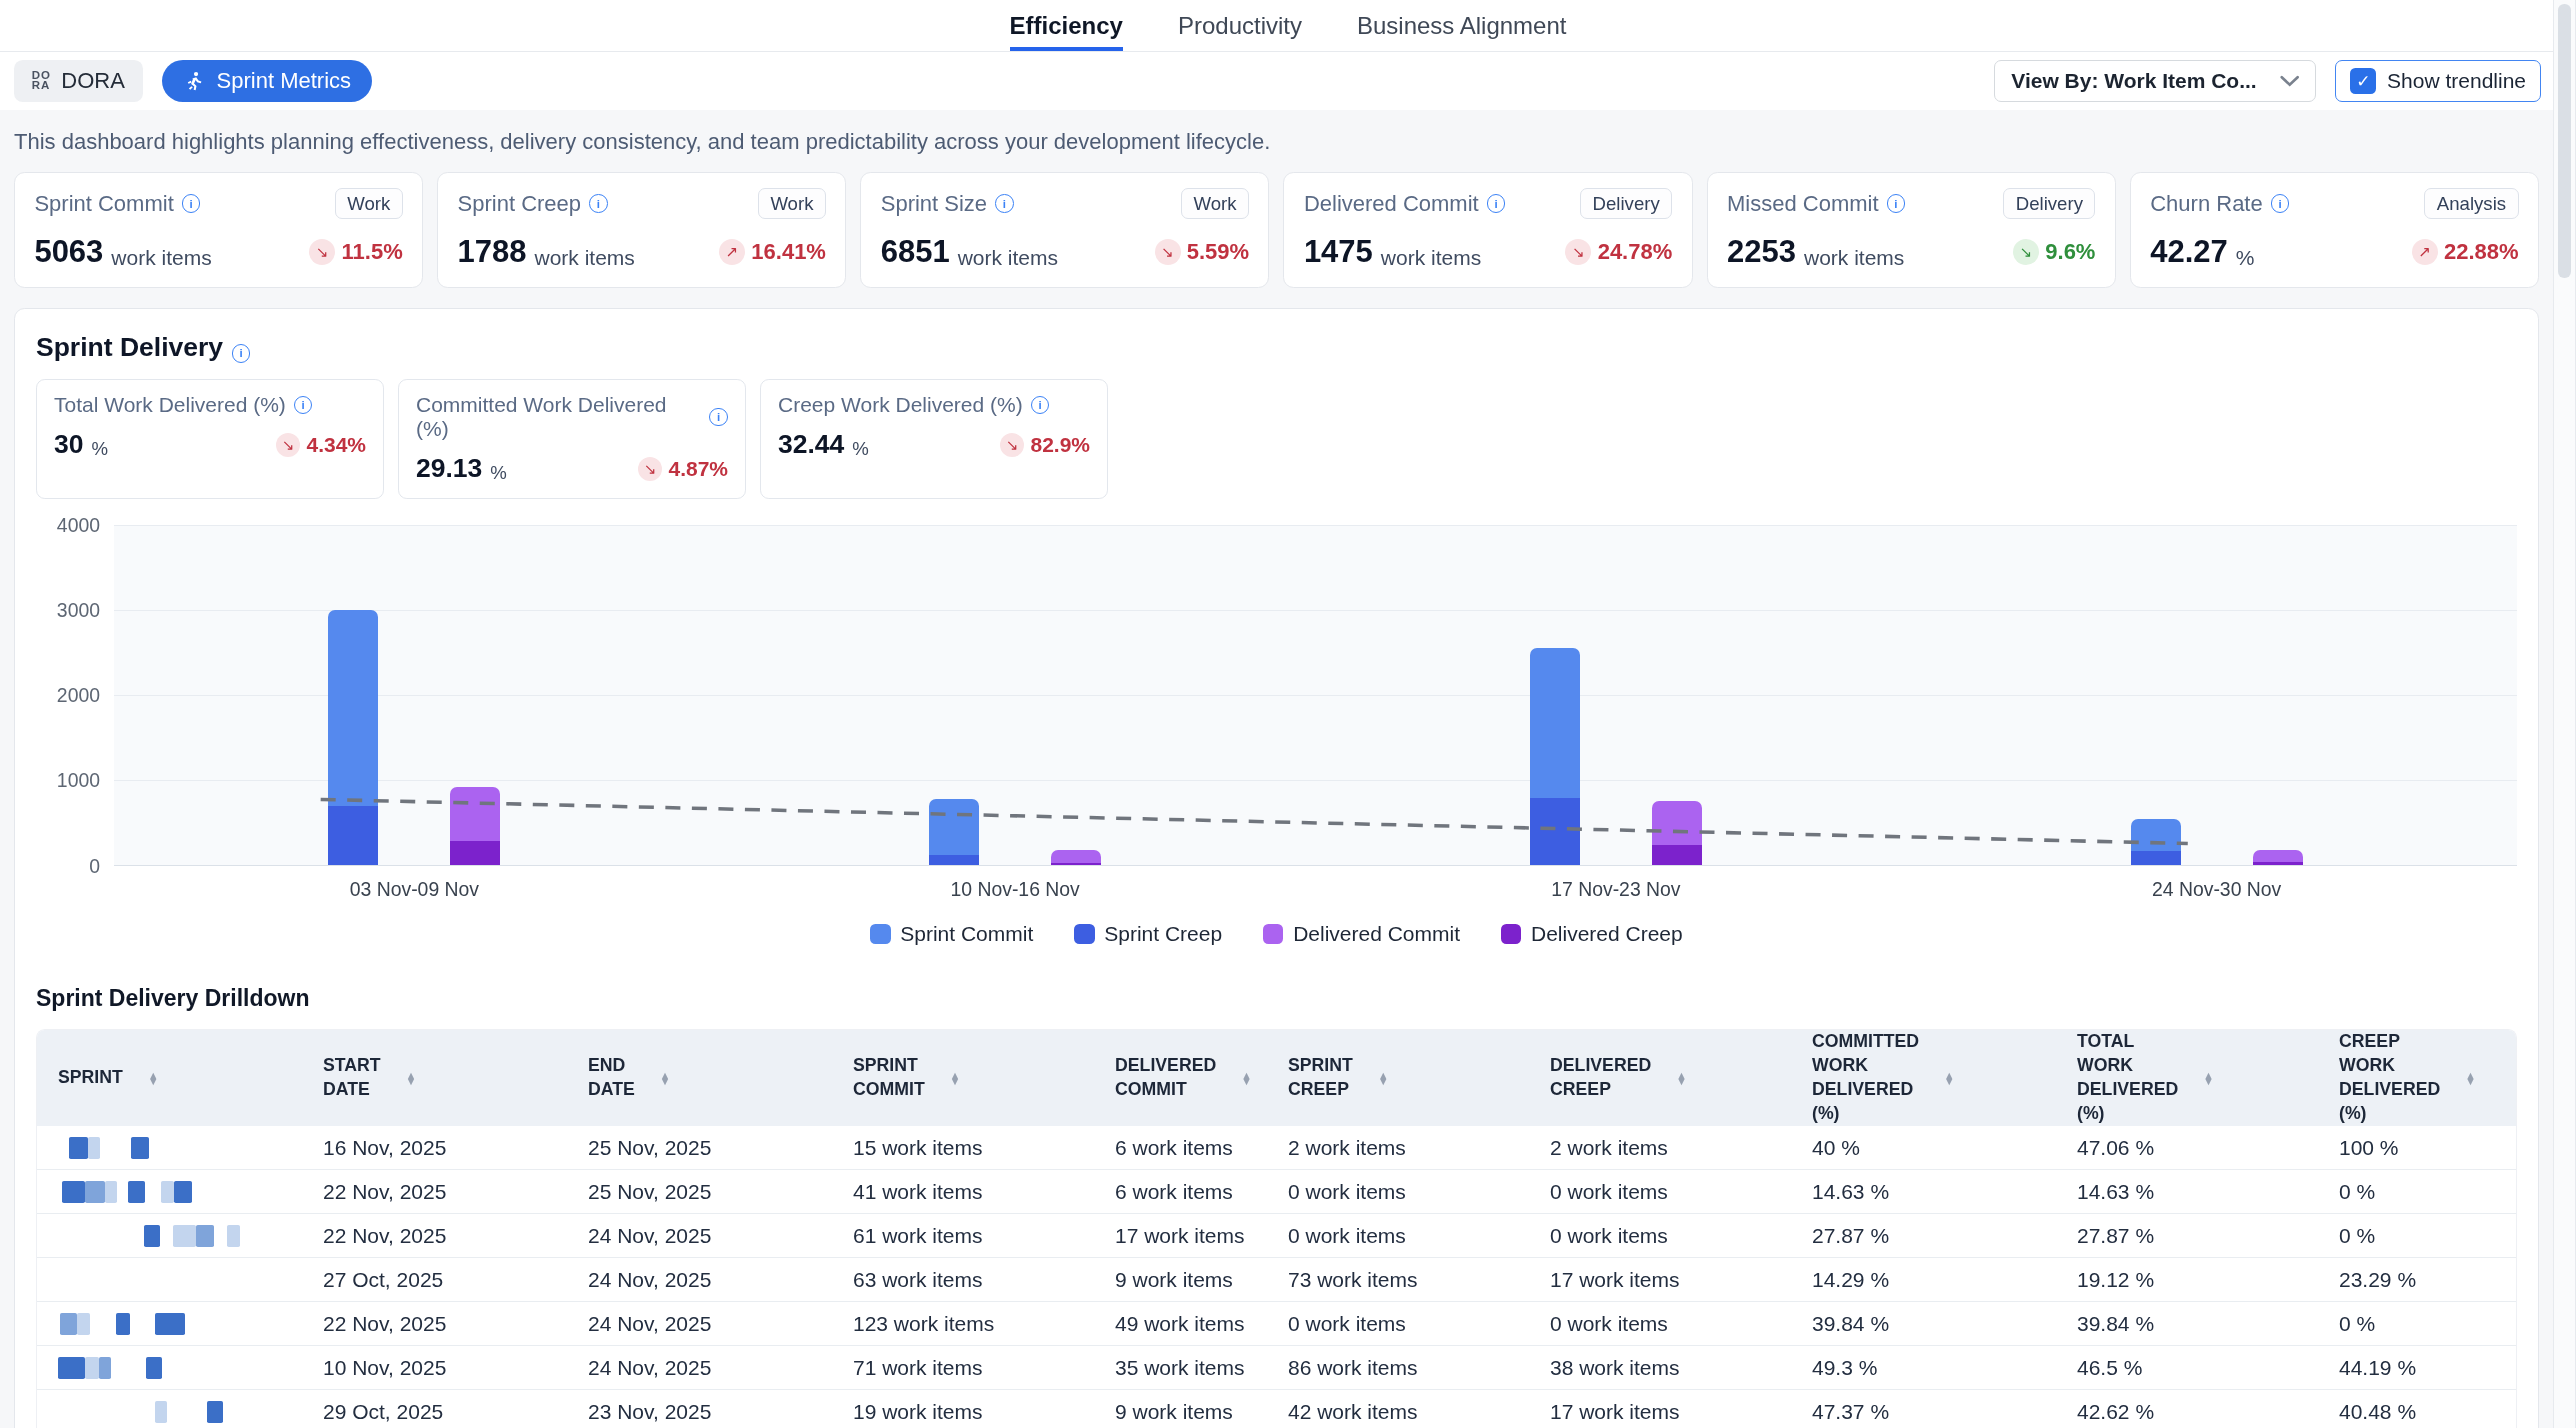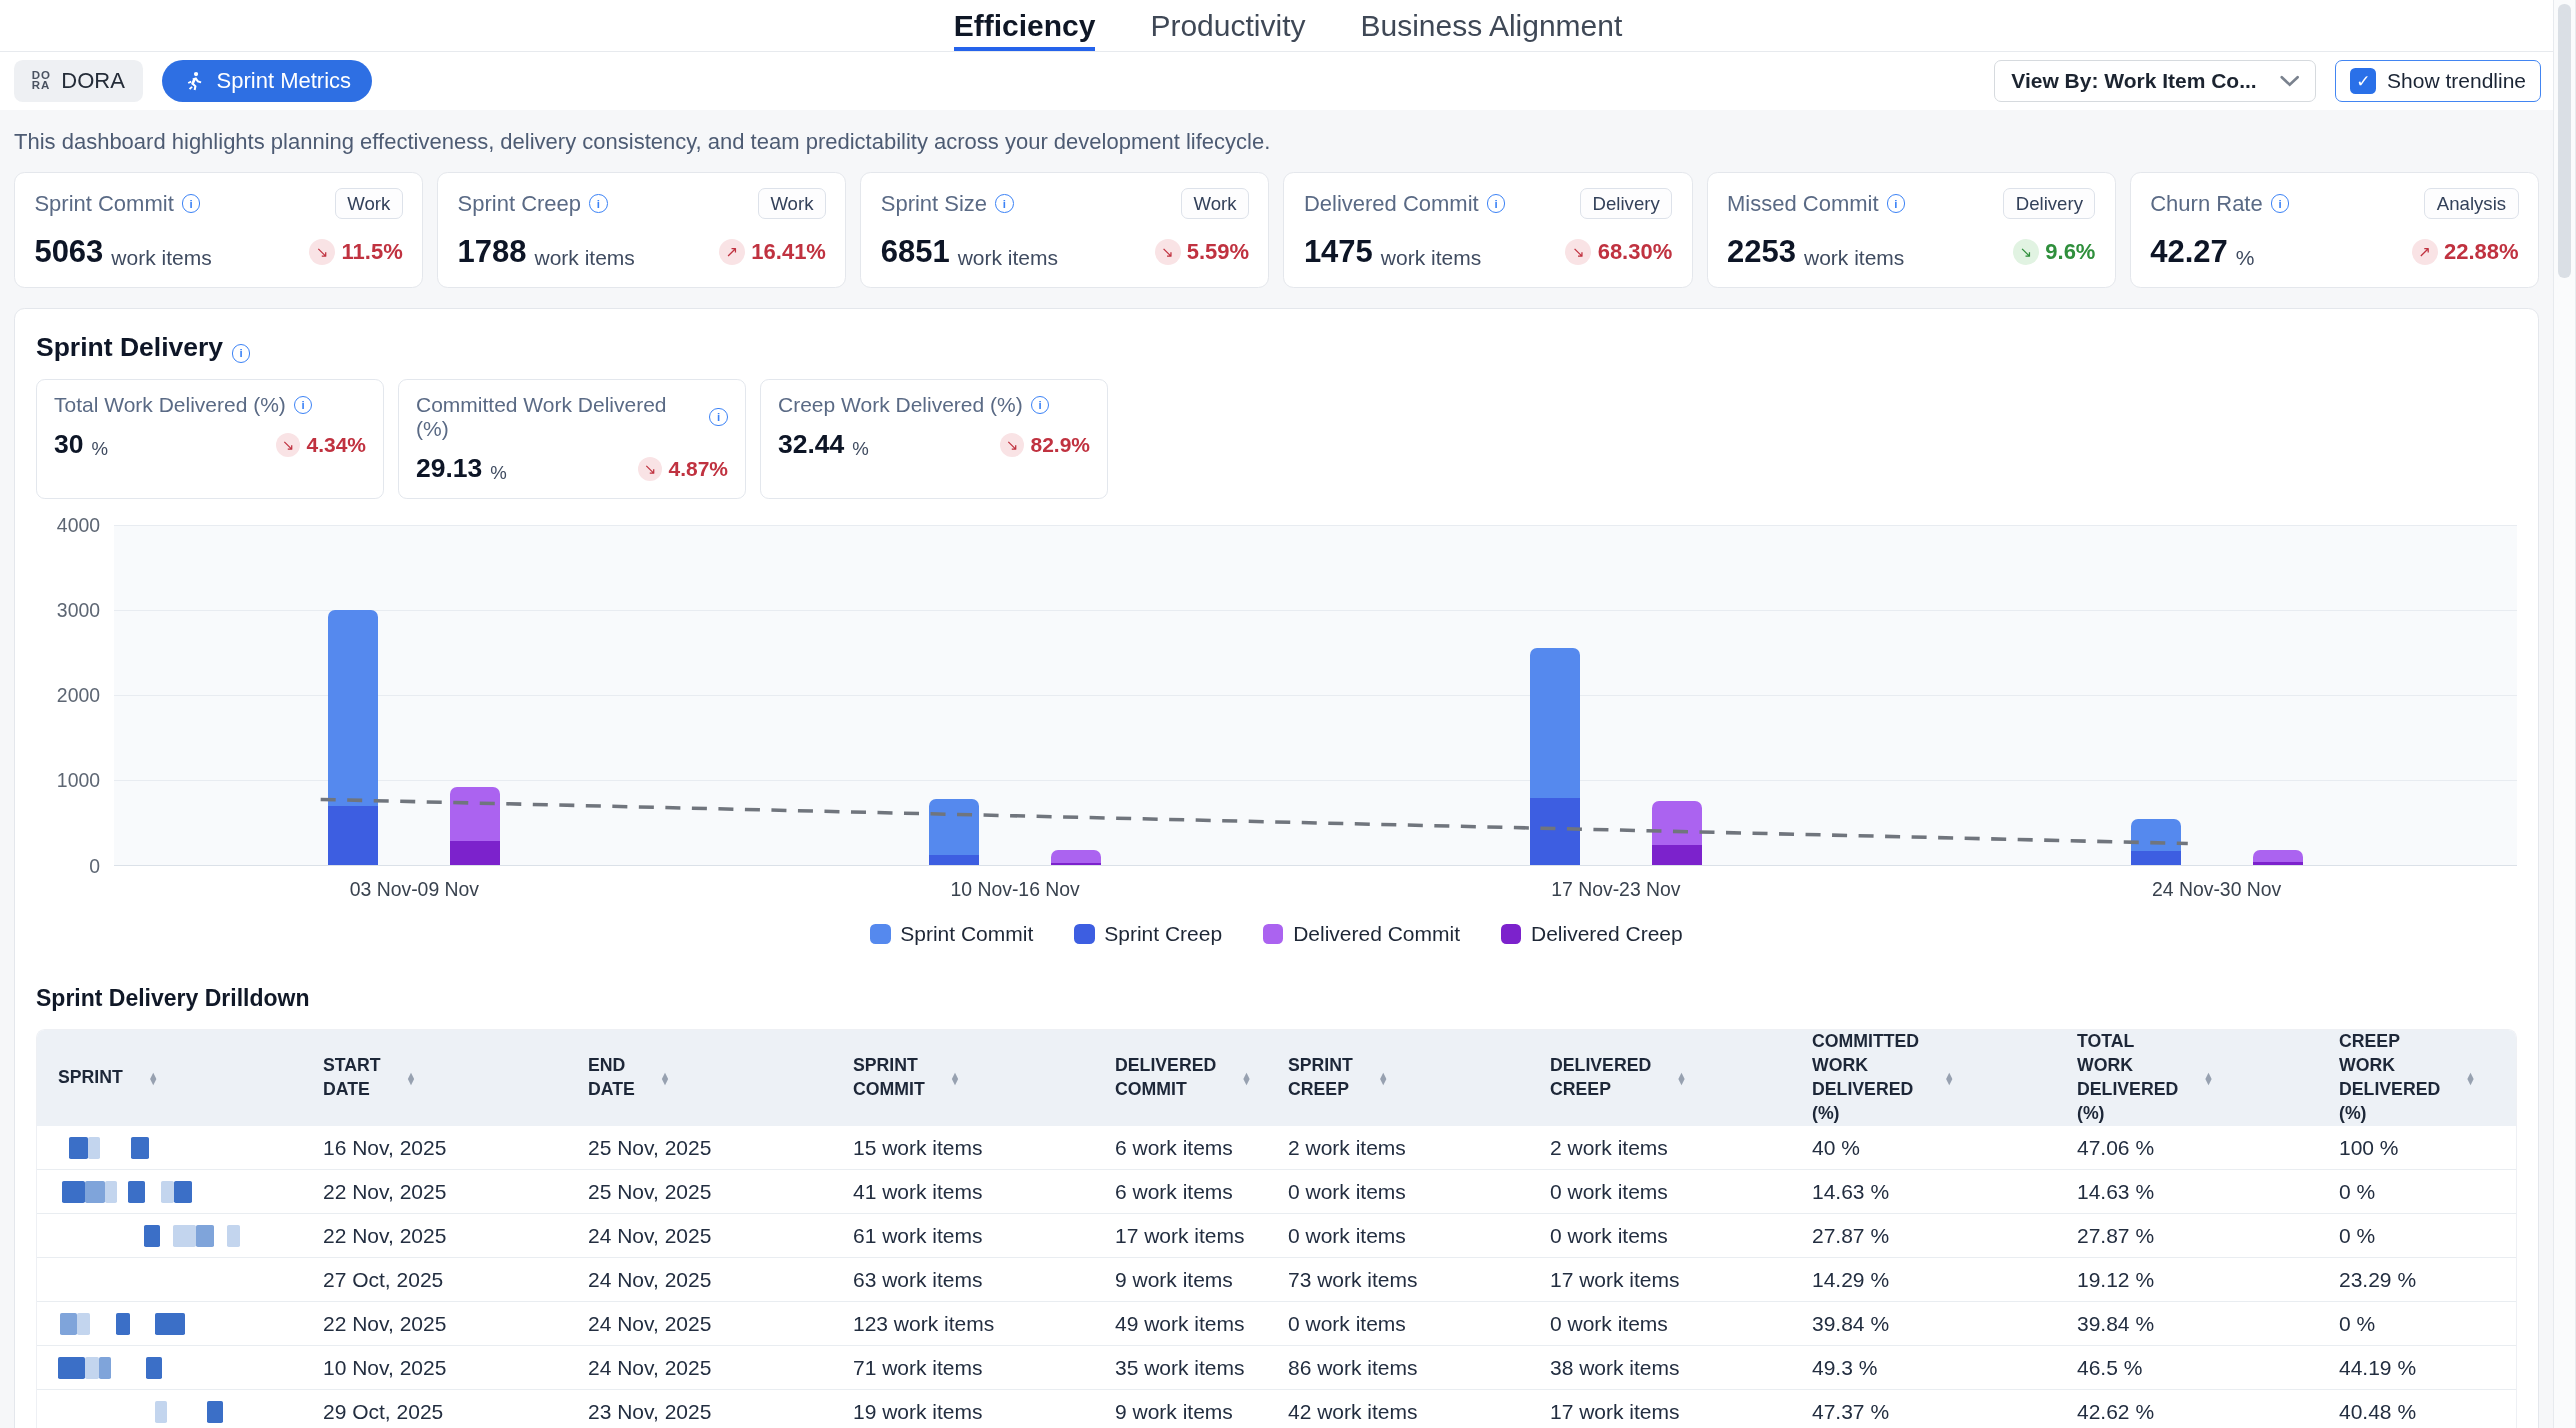--- a/index.html
+++ b/index.html
@@ -1,21 +1,21 @@
 <!DOCTYPE html>
 <html style="font-size:14px"><head>
 <meta charset="utf-8">
 <style>
   * { margin:0; padding:0; box-sizing:border-box; }
   html,body { width:2576px; height:1429px; overflow:hidden; }
   body { font-family:"Liberation Sans","DejaVu Sans",sans-serif; background:#f6f7f9; color:#1c2430; }
 
   
   .tabbar { height:52px; background:#fff; border-bottom:0.9px solid #e7eaee; display:flex; justify-content:center; align-items:stretch; gap:55px; }
-  .tab { display:flex; align-items:center; font-size:30px; color:#3f4856; cursor:pointer; border-bottom:4.4px solid transparent; padding-top:4.4px; }
+  .tab { display:flex; align-items:center; font-size:24px; color:#3f4856; cursor:pointer; border-bottom:4.4px solid transparent; padding-top:4.4px; }
   .tab.active { color:#0f1726; font-weight:700; border-bottom-color:#2563eb; }
 
   
   .toolbar { height:58px; background:#fff; display:flex; align-items:center; justify-content:space-between; padding:0 35px 0 14px; }
   .toolbar-left, .toolbar-right { display:flex; align-items:center; gap:19.4px; }
   .chip { height:42px; display:inline-flex; align-items:center; gap:10.6px; padding:0 17.7px; border-radius:8.8px; background:#eef0f3; font-size:22px; color:#242c38; cursor:pointer; }
   .chip .dora-glyph { font-size:11.5px; font-weight:800; line-height:0.85; color:#4a5260; letter-spacing:0.9px; }
   .chip.primary { background:#2e6fe3; color:#fff; border-radius:23px; font-weight:400; padding:0 21px; }
   .select-box { height:42px; display:inline-flex; align-items:center; gap:23px; padding:0 16px; border:0.9px solid #d6dade; border-radius:7px; background:#fff; font-size:21px; font-weight:600; color:#1c2430; cursor:pointer; }
   .trend-toggle { height:42px; display:inline-flex; align-items:center; gap:10.6px; padding:0 14px; border:1.8px solid #4285f2; border-radius:7px; background:#fff; cursor:pointer; }
@@ -203,21 +203,21 @@
             </div>
             <span class="badge">Delivery</span>
           </div>
           <div class="card-value-row">
             <div class="value-group">
               <span class="value">1475</span>
               <span class="unit">work items</span>
             </div>
             <div class="trend negative">
               <span class="dot">↘</span>
-              <span>68.30%</span>
+              <span>24.78%</span>
             </div>
           </div>
         </div>
         <div class="card">
           <div class="card-head">
             <div class="card-title">
               <span>Missed Commit</span>
               <span class="info">i</span>
             </div>
             <span class="badge">Delivery</span>

